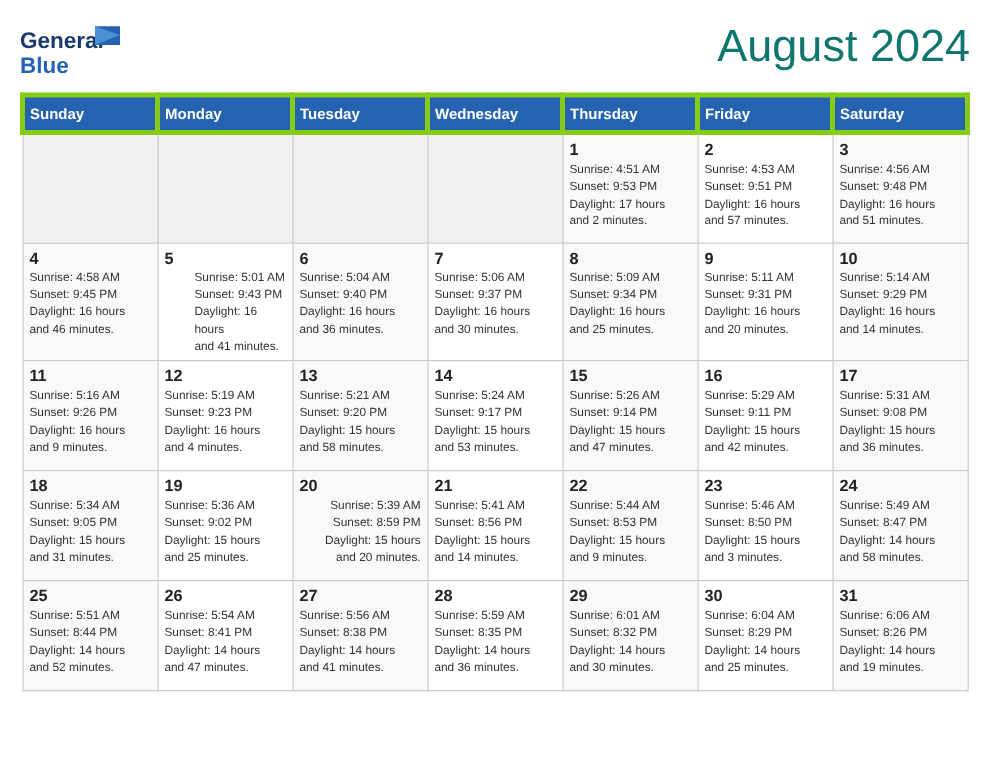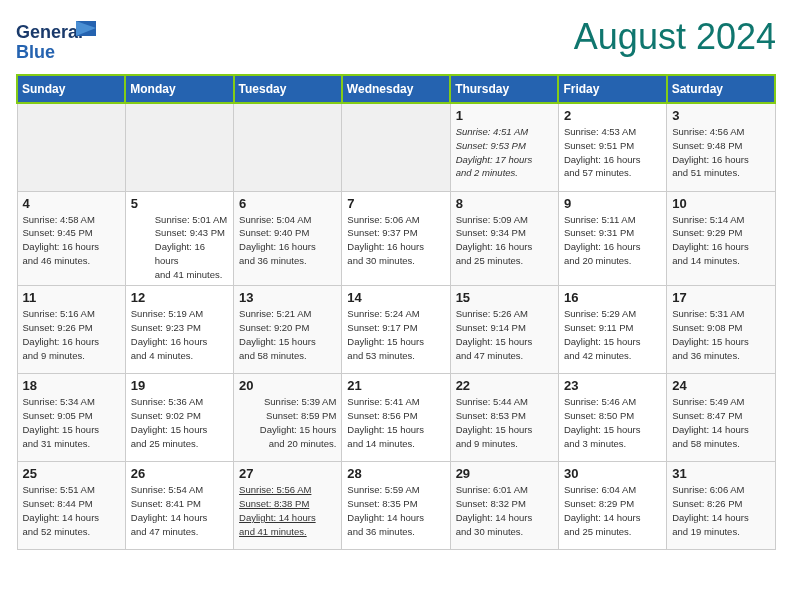--- a/index.html
+++ b/index.html
@@ -38,21 +38,21 @@
       border-collapse: collapse;
       table-layout: fixed;
     }
     th {
       background-color: #2563b0;
       color: #fff;
       font-size: 12px;
       font-weight: bold;
       padding: 6px 4px;
       text-align: left;
-      border: 2px solid #84cc16;
+      border: 4px solid #84cc16;
     }
     td {
       vertical-align: top;
       border: 1px solid #ccc;
       padding: 4px 5px;
       font-size: 10px;
       color: #222;
       height: 88px;
       background: #fff;
     }
@@ -110,21 +110,21 @@
       </tr>
   </thead>
   <tbody id="calendar-body">
   <tr>
         <td class="empty"></td>
         <td class="empty"></td>
         <td class="empty"></td>
         <td class="empty"></td>
         <td>
           <span class="day-num">1</span>
-          <div class="day-info" style="white-space: pre-line; font-style: italic;">Sunrise: 4:51 AM
+          <div class="day-info" style="white-space: pre-line;">Sunrise: 4:51 AM
 Sunset: 9:53 PM
 Daylight: 17 hours
 and 2 minutes.</div>
         </td>
         <td>
           <span class="day-num">2</span>
           <div class="day-info" style="white-space: pre-line;">Sunrise: 4:53 AM
 Sunset: 9:51 PM
 Daylight: 16 hours
 and 57 minutes.</div>
@@ -300,21 +300,21 @@
         </td>
         <td>
           <span class="day-num">26</span>
           <div class="day-info" style="white-space: pre-line;">Sunrise: 5:54 AM
 Sunset: 8:41 PM
 Daylight: 14 hours
 and 47 minutes.</div>
         </td>
         <td>
           <span class="day-num">27</span>
-          <div class="day-info" style="white-space: pre-line; text-decoration: underline;">Sunrise: 5:56 AM
+          <div class="day-info" style="white-space: pre-line;">Sunrise: 5:56 AM
 Sunset: 8:38 PM
 Daylight: 14 hours
 and 41 minutes.</div>
         </td>
         <td>
           <span class="day-num">28</span>
           <div class="day-info" style="white-space: pre-line;">Sunrise: 5:59 AM
 Sunset: 8:35 PM
 Daylight: 14 hours
 and 36 minutes.</div>

